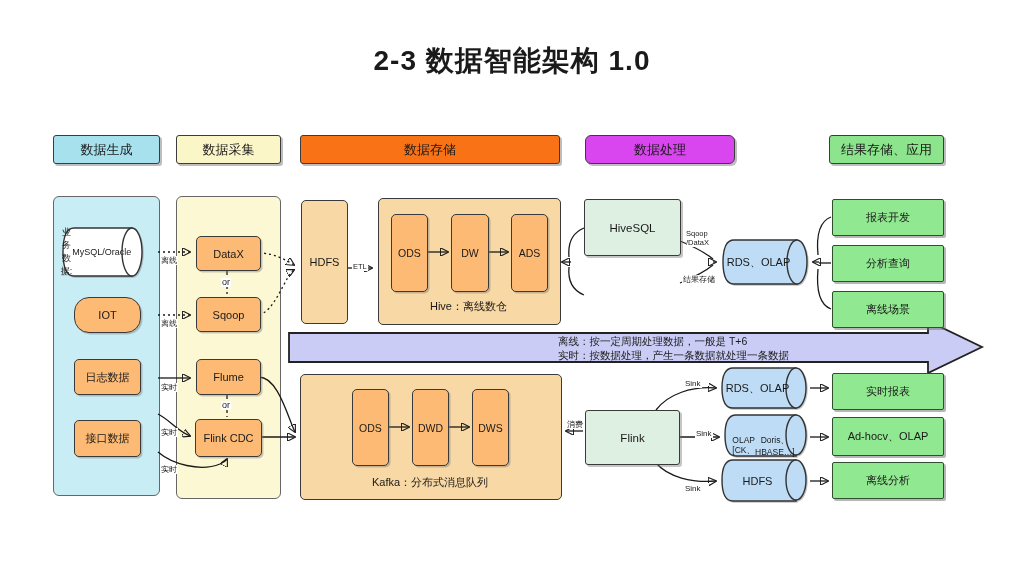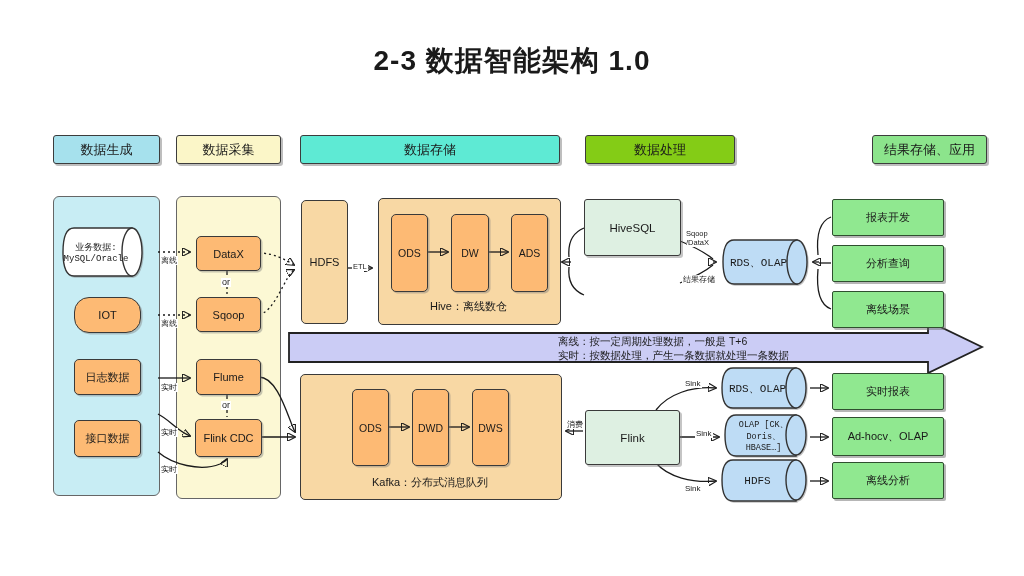--- a/index.html
+++ b/index.html
@@ -15,39 +15,39 @@
         box-shadow:1.5px 1.5px 0 rgba(120,120,120,.4);}
   .gbox{background:#90e890;border:1.3px solid #2f4f2f;border-radius:2px;display:flex;align-items:center;
         justify-content:center;font-size:11px;box-shadow:2px 2px 0 rgba(110,110,110,.5);}
   .pbox{background:#def0e2;border:1.3px solid #3a3a3a;border-radius:3px;display:flex;flex-direction:column;
         align-items:center;justify-content:center;font-size:11.5px;box-shadow:2px 2px 0 rgba(110,110,110,.4);}
   .obox{background:#f8d8a4;border:1.3px solid #3a3a3a;border-radius:5px;}
   .cap{font-size:11px;text-align:center;}
   .elabel{font-size:8px;background:#fff;padding:0 1px;line-height:9px;white-space:nowrap;}
   .cyl{filter:drop-shadow(1.5px 1.5px 0 rgba(120,120,120,.45));}
   .cyl svg{position:absolute;left:0;top:0;}
-  .cyl .lbl{position:absolute;left:0;top:0;right:14px;bottom:0;display:flex;flex-direction:column;
-            align-items:center;justify-content:center;font-size:11px;text-align:center;font-family:Liberation Mono, monospace;}
+  .cyl .lbl{position:absolute;left:0;top:0;right:14px;bottom:0;display:flex;flex-direction:row;
+            align-items:center;justify-content:center;font-size:11px;text-align:center;}
   svg.overlay{position:absolute;left:0;top:0;pointer-events:none;}
   svg.overlay path{fill:none;stroke:#1a1a1a;stroke-width:1.3;}
   svg.overlay path.dot{stroke-dasharray:2,3;}
   svg.overlay path.dsh{stroke-dasharray:4,3;}
 </style>
 </head>
 <body>
 
 <div class="canvas">
 
   <div class="abs title">2-3 数据智能架构 1.0</div>
 
   <div class="abs hdr" style="left:53px;top:135px;width:105px;background:#a6e1ed;">数据生成</div>
   <div class="abs hdr" style="left:176px;top:135px;width:103px;background:#fbf6c8;">数据采集</div>
-  <div class="abs hdr" style="left:300px;top:135px;width:258px;background:#5eead4;">数据存储</div>
-  <div class="abs hdr" style="left:585px;top:135px;width:148px;background:#84cc16;">数据处理</div>
-  <div class="abs hdr" style="left:829px;top:135px;width:113px;background:#8ce48c;margin-left:43px;">结果存储、应用</div>
+  <div class="abs hdr" style="left:300px;top:135px;width:258px;background:#f97316;">数据存储</div>
+  <div class="abs hdr" style="left:585px;top:135px;width:148px;background:#d946ef;border-radius:6px;">数据处理</div>
+  <div class="abs hdr" style="left:829px;top:135px;width:113px;background:#8ce48c;">结果存储、应用</div>
 
   <div class="abs container" style="left:53px;top:196px;width:105px;height:298px;background:#c8edf4;"></div>
   <div class="abs container" style="left:176px;top:196px;width:103px;height:301px;background:#fcf8d4;"></div>
   <div class="abs obox" style="left:378px;top:198px;width:181px;height:125px;"></div>
   <div class="abs obox" style="left:300px;top:374px;width:260px;height:124px;"></div>
 
   <svg class="overlay" width="1024" height="576">
     <defs>
       <marker id="ah" viewBox="0 0 10 10" refX="9" refY="5" markerWidth="6.5" markerHeight="6.5" orient="auto-start-reverse">
         <path d="M0,0 L10,5 L0,10 Z" fill="#1a1a1a" stroke="none"></path>
@@ -206,21 +206,21 @@
     </svg>
     <div class="lbl">
         <span>RDS、OLAP</span>
       </div>
   </div>
   <div class="abs cyl" style="left:724px;top:414px;width:84px;height:43px;">
     <svg width="84" height="43">
       <path d="M12,1 H72 V42 H12 Q1,42 1,21 Q1,1 12,1 Z" fill="#bedcf5" stroke="#333" stroke-width="1.4"></path>
       <ellipse cx="72" cy="21" rx="10" ry="20" fill="#bedcf5" stroke="#333" stroke-width="1.4"></ellipse>
     </svg>
-    <div class="lbl" style="font-size:8.5px;align-items:center;padding-left:9px;">
+    <div class="lbl" style="font-size:8.5px;align-items:flex-end;padding-left:9px;">
       <span>OLAP [CK、</span>
       <span>Doris、HBASE…]</span>
     </div>
   </div>
   <div class="abs cyl" style="left:721px;top:459px;width:87px;height:43px;">
     <svg width="87" height="43">
       <path d="M12,1 H75 V42 H12 Q1,42 1,21 Q1,1 12,1 Z" fill="#bedcf5" stroke="#333" stroke-width="1.4"></path>
       <ellipse cx="75" cy="21" rx="10" ry="20" fill="#bedcf5" stroke="#333" stroke-width="1.4"></ellipse>
     </svg>
     <div class="lbl">

